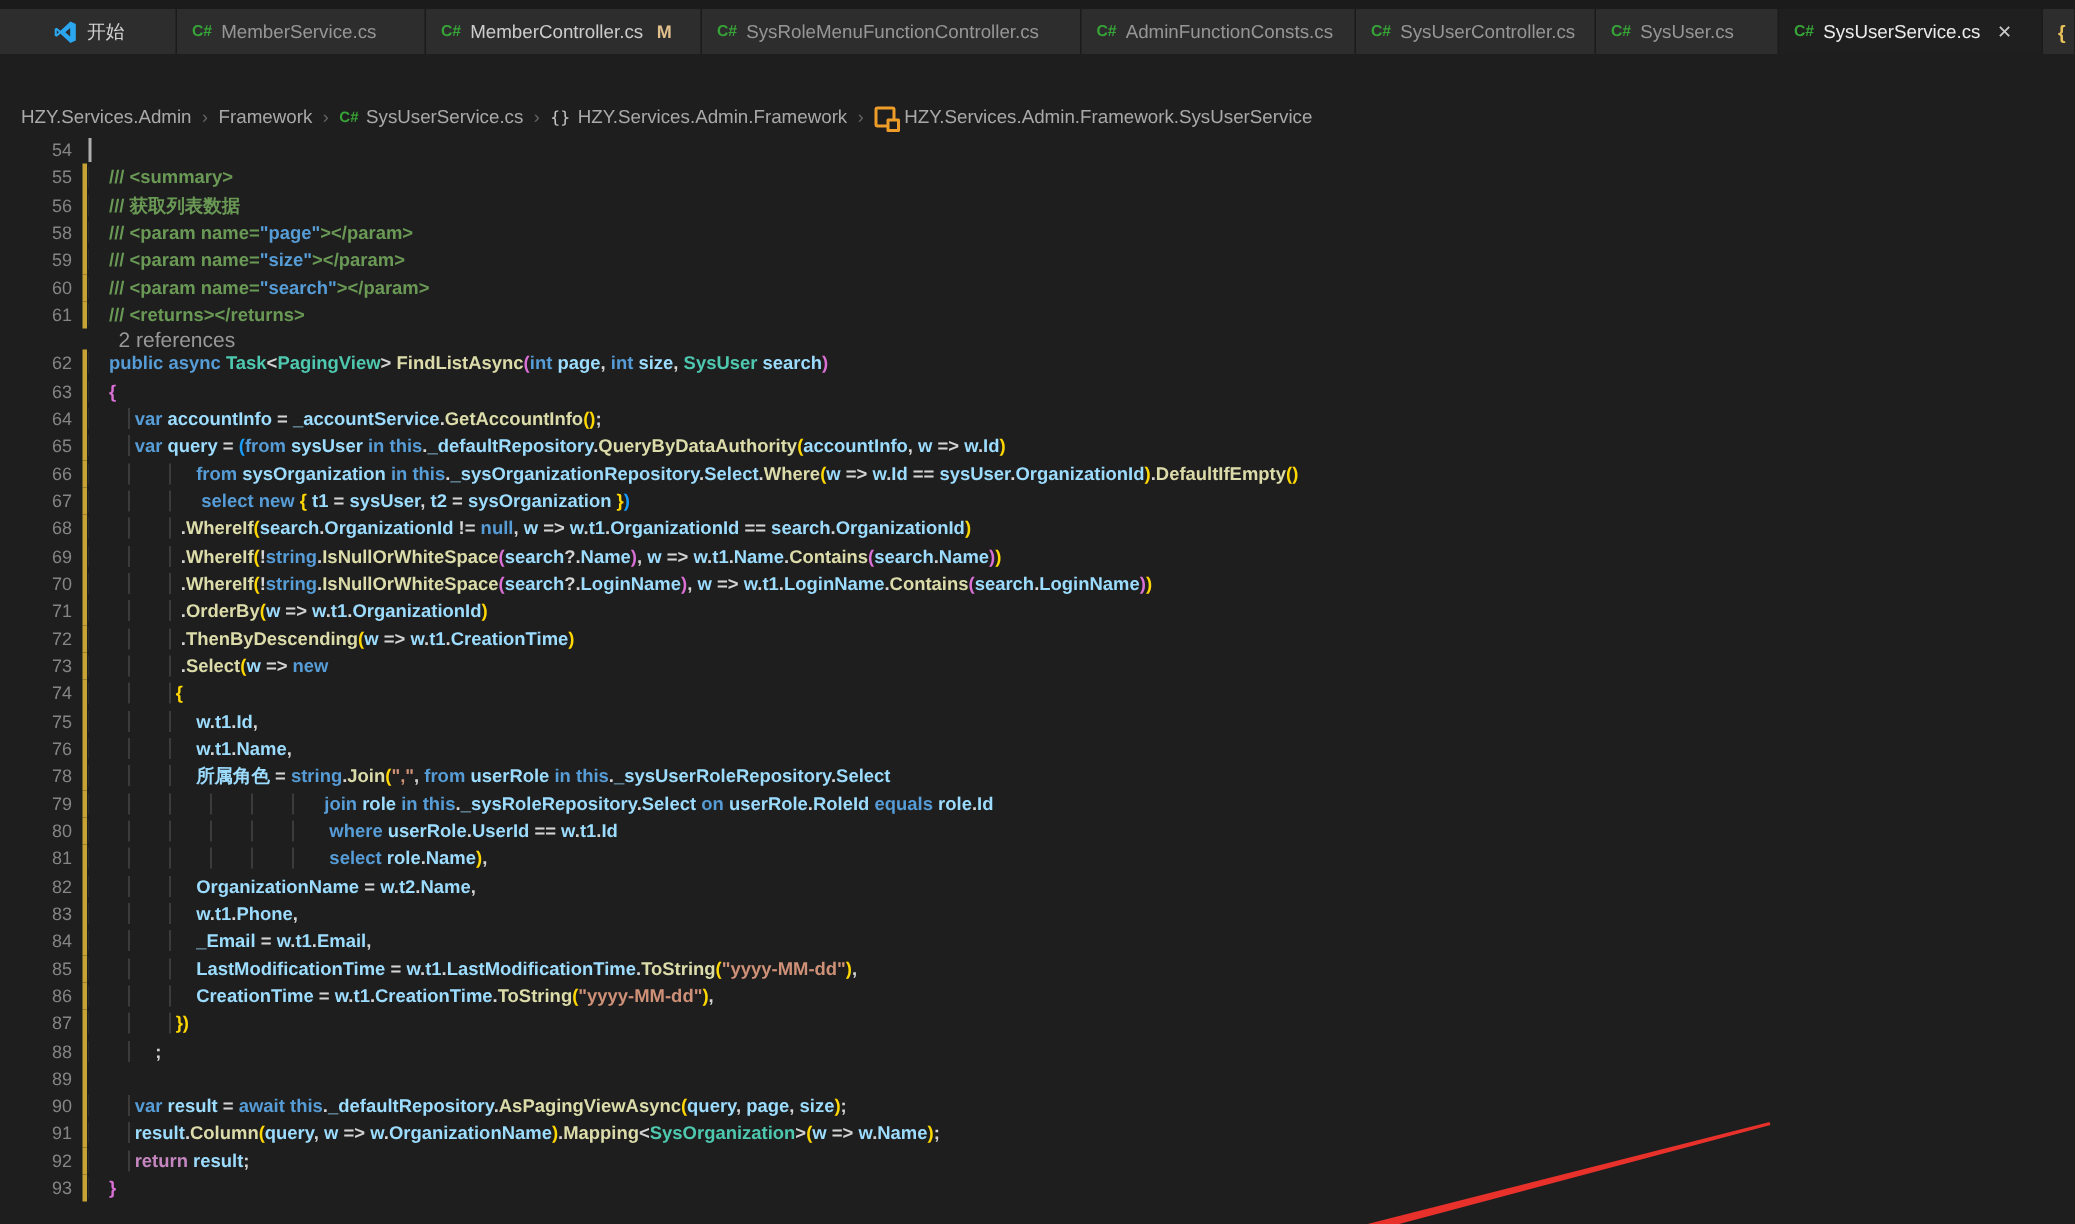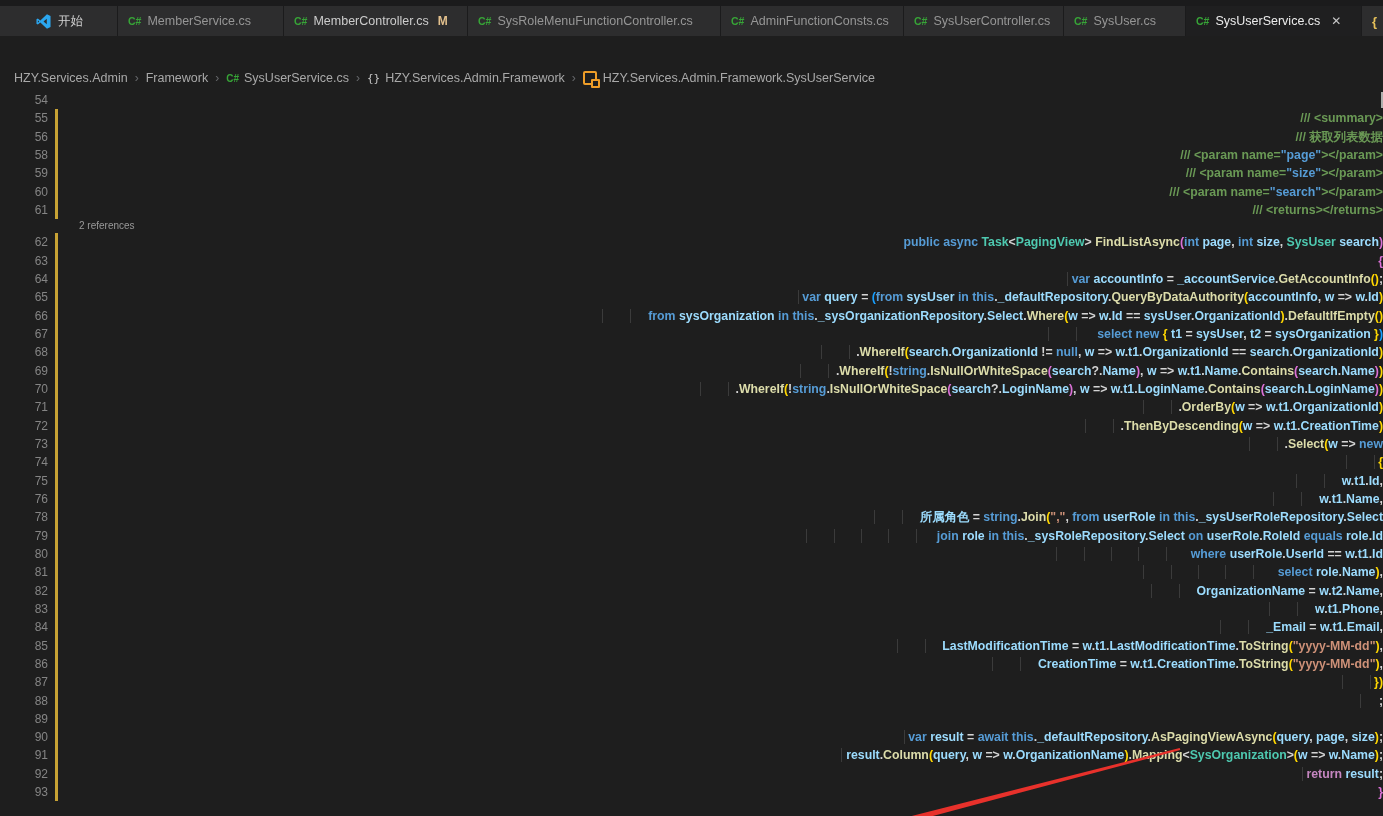--- a/index.html
+++ b/index.html
@@ -25,26 +25,26 @@
   .crumb .cls-ico{display:inline-block;width:10px;height:10px;border:2px solid #EE9D28;
     border-radius:2px;margin-right:6px;position:relative;}
   .crumb .cls-ico::after{content:"";position:absolute;right:-5px;bottom:-5px;width:5px;height:5px;
     background:#1E1E1E;border:2px solid #EE9D28;border-radius:1px;}
   .editor{position:relative;background:#1E1E1E;}
   .row{display:flex;height:18.34px;line-height:18.34px;font-family:Liberation Sans, sans-serif;
     font-size:12.3px;white-space:pre;font-weight:bold;}
   .ln{width:48px;text-align:right;color:#858585;flex:none;font-weight:normal;font-size:12px;cursor:pointer;}
   .dec{width:11px;flex:none;position:relative;}
   .dec.mod::after{content:"";position:absolute;left:7px;top:0;bottom:0;width:3px;background:#C7A234;}
-  .code{flex:1;text-align:right;}
+  .code{flex:1;}
   .ind{background-image:repeating-linear-gradient(to right,
        transparent 0,transparent calc(4ch - 1px),#3B3B3B calc(4ch - 1px),#3B3B3B 4ch);}
   .cursor{display:inline-block;width:0;height:16px;border-left:2px solid #AEAFAD;
     vertical-align:middle;margin-top:-2px;}
-  .lens{height:14px;line-height:14px;font-size:10px;color:#999999;padding-left:79px;
+  .lens{height:14px;line-height:14px;font-size:14px;color:#999999;padding-left:79px;
     font-family:"Liberation Sans",sans-serif;cursor:pointer;}
   .kw{color:#569CD6}.ctl{color:#C586C0}.ty{color:#4EC9B0}.fn{color:#DCDCAA}.id{color:#9CDCFE}
   .pln{color:#D4D4D4}.str{color:#CE9178}.cmt{color:#6A9955}.att{color:#569CD6}
   .b1{color:#FFD700}.b2{color:#DA70D6}.b3{color:#179FFF}
   .overlay{position:absolute;left:0;top:0;pointer-events:none;}
 </style>
 </head>
 <body>
 
 <div class="tabbar">

